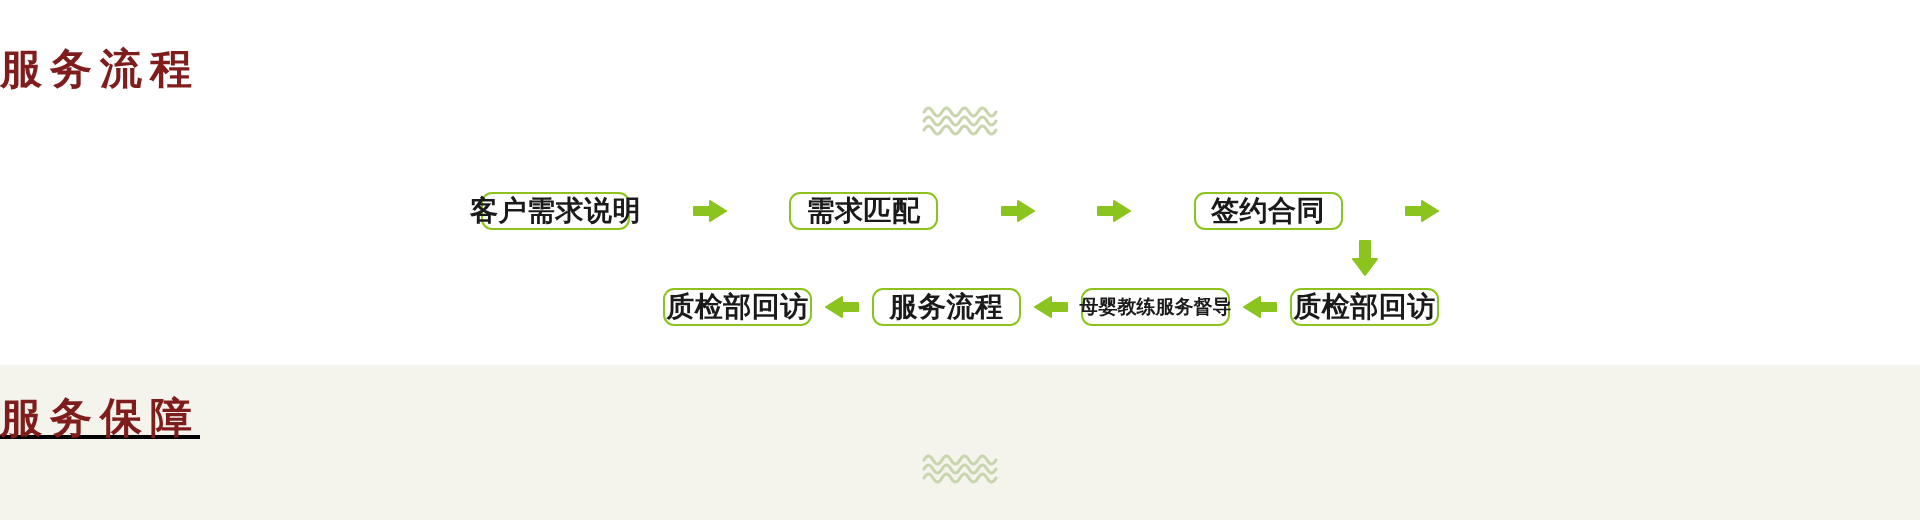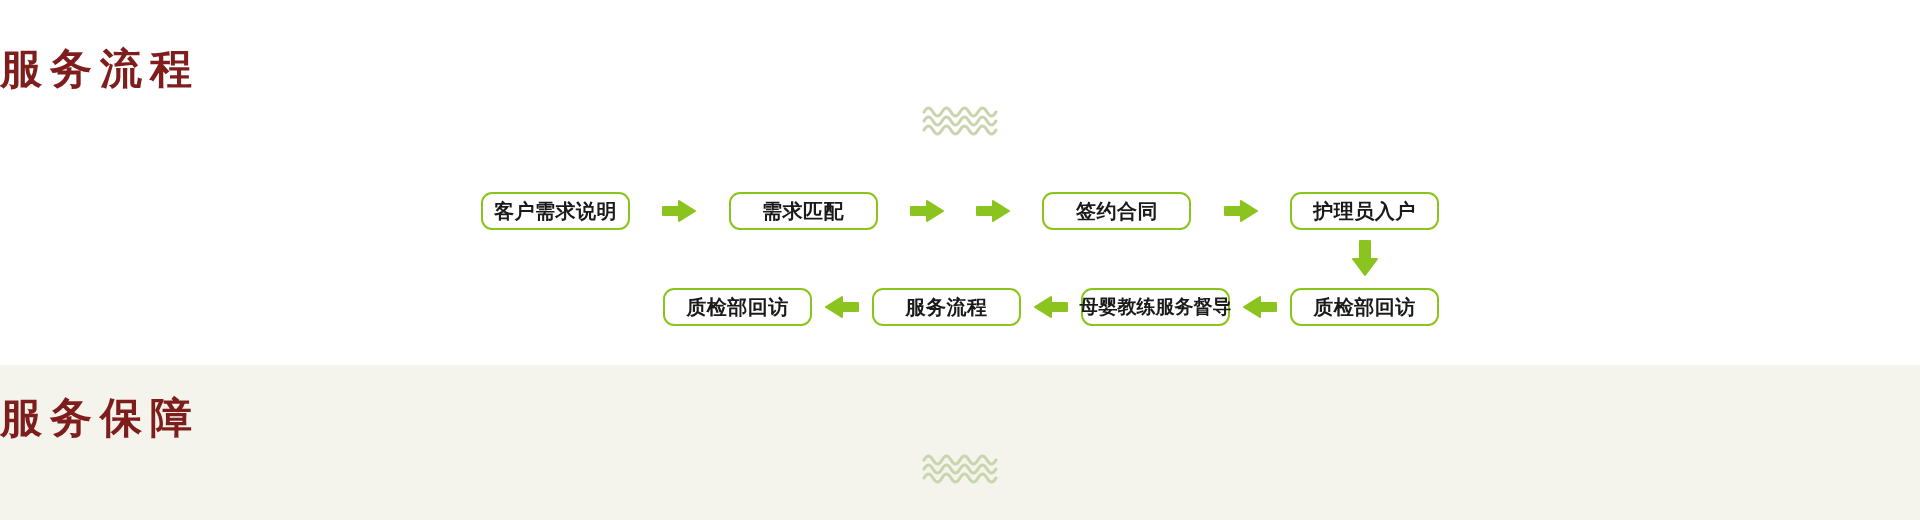--- a/index.html
+++ b/index.html
@@ -9,20 +9,21 @@
     font-family: "Liberation Sans", "DejaVu Sans", sans-serif;
     overflow: hidden;
   }
   .section-process {
     height: 365px;
     background: #ffffff;
   }
   .section-guarantee {
     height: 155px;
     background: #F4F4EC;
+    text-decoration: underline;
   }
   .section-title {
     padding-top: 48px;
     font-size: 42px;
     line-height: 1;
     font-weight: 700;
     letter-spacing: 8px;
     color: #7f1d1d;
   }
   .section-guarantee .section-title { padding-top: 32px; }
@@ -48,21 +49,21 @@
   }
   .flow-box {
     width: 149px;
     height: 38px;
     background: #ffffff;
     border: 2px solid #8CC41F;
     border-radius: 11px;
     display: flex;
     align-items: center;
     justify-content: center;
-    font-size: 20px;
+    font-size: 28px;
     font-weight: 700;
     color: #1a1a1a;
     letter-spacing: 0.5px;
     white-space: nowrap;
   }
   .flow-box.small-text { font-size: 19px; letter-spacing: 0; }
   .flow-arrow { display: flex; align-items: center; flex: 0 0 auto; }
   .down-arrow-row {
     display: flex;
     justify-content: flex-end;
@@ -106,21 +107,20 @@
           <svg width="34" height="24" viewBox="0 0 34 24">
             <path d="M1 8 H17 V2 L33 12 L17 22 V16 H1 Z" fill="#8CC41F" stroke="#8CC41F" stroke-width="2" stroke-linejoin="round"></path>
           </svg>
         </span>
         <div class="flow-box">签约合同</div>
         <span class="flow-arrow">
           <svg width="34" height="24" viewBox="0 0 34 24">
             <path d="M1 8 H17 V2 L33 12 L17 22 V16 H1 Z" fill="#8CC41F" stroke="#8CC41F" stroke-width="2" stroke-linejoin="round"></path>
           </svg>
         </span>
-        <div class="flow-box">护理员入户</div>
       </div>
 
       <div class="down-arrow-row">
         <span class="flow-arrow">
           <svg width="26" height="36" viewBox="0 0 26 36">
             <path d="M8 1 H18 V19 H25 L13 35 L1 19 H8 Z" fill="#8CC41F" stroke="#8CC41F" stroke-width="2" stroke-linejoin="round"></path>
           </svg>
         </span>
       </div>
 

